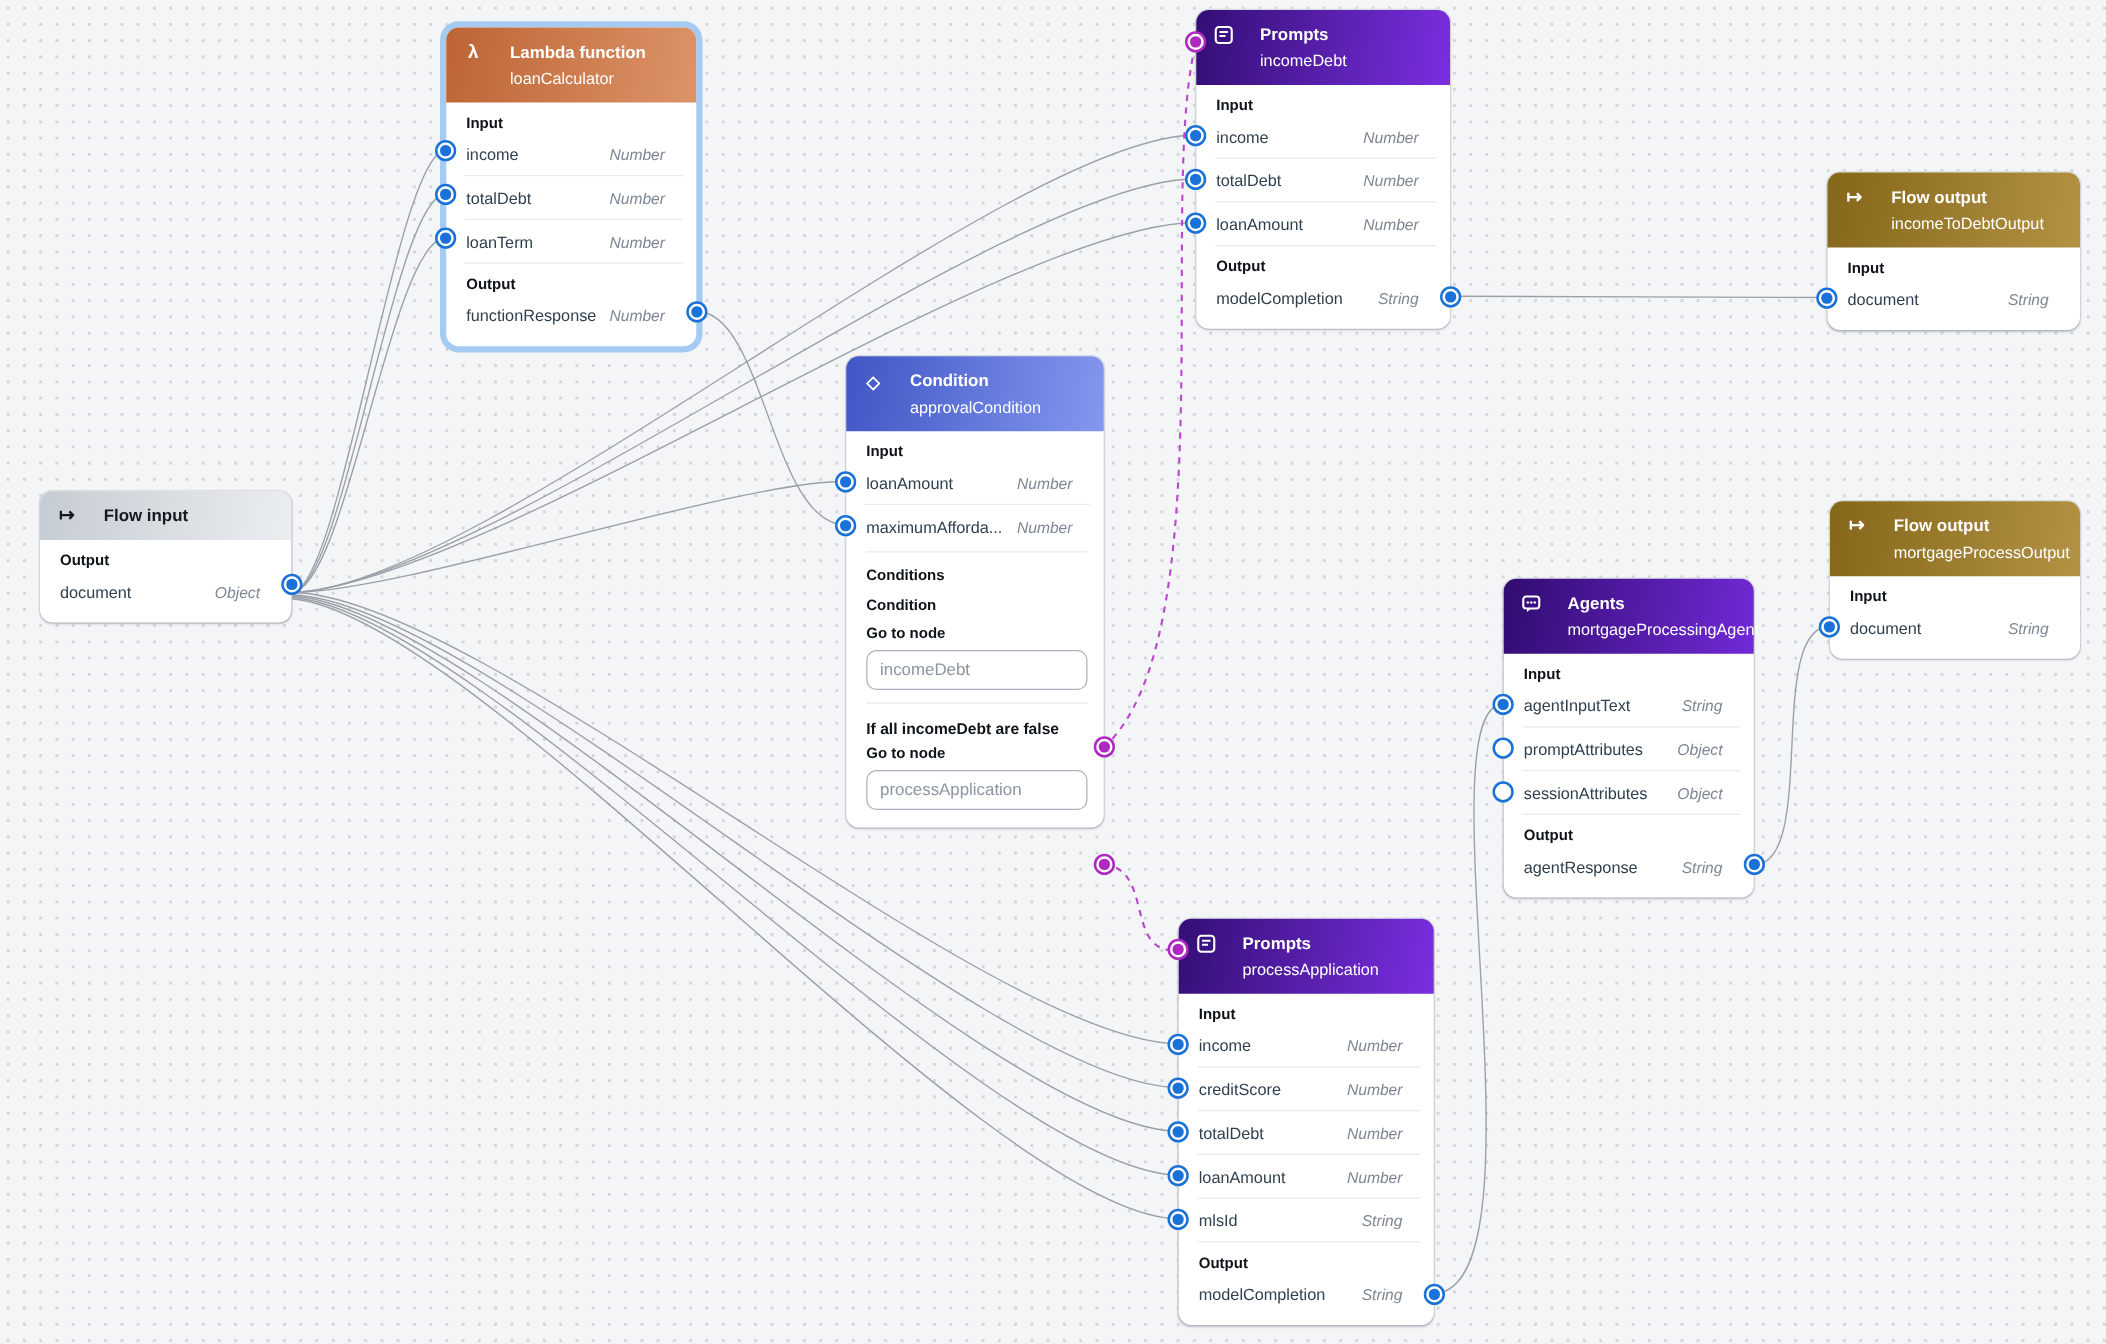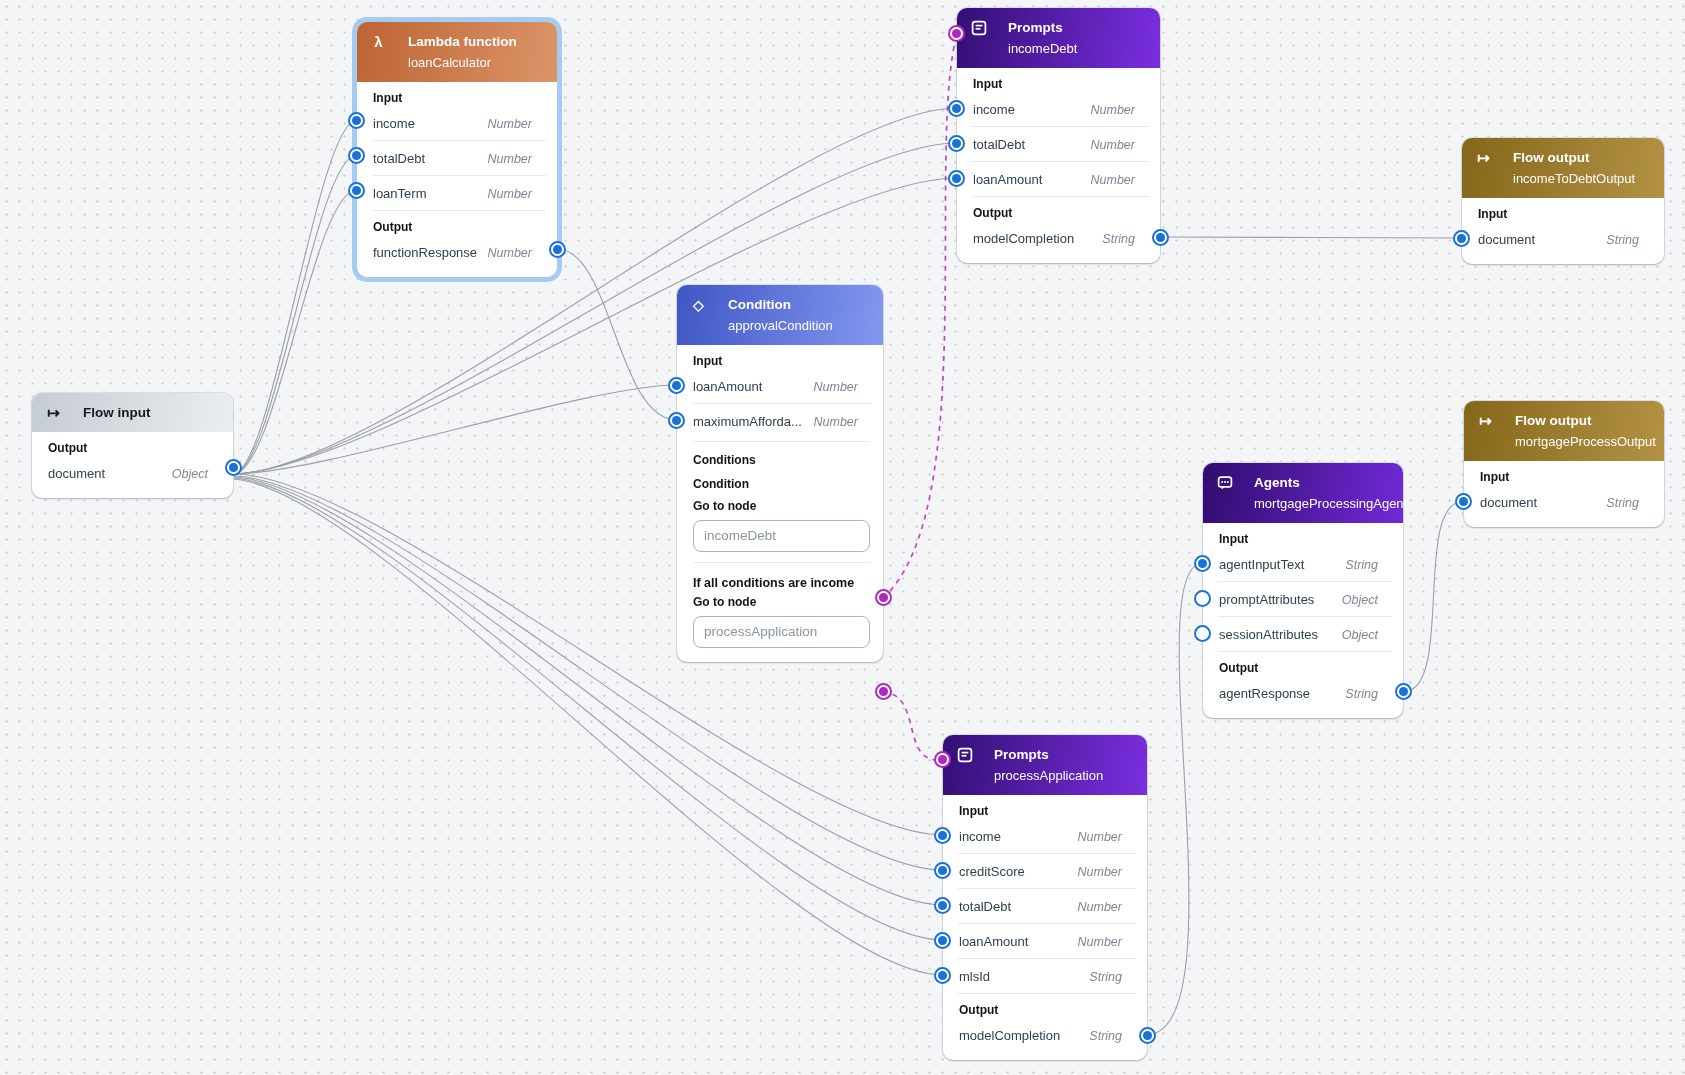--- a/index.html
+++ b/index.html
@@ -207,21 +207,21 @@
     <div class="row last">
       <span class="pname">maximumAfforda...</span>
       <span class="ptype">Number</span>
     </div>
     <div class="sec-div"></div>
     <div class="slabel" style="padding-top:10px;">Conditions</div>
     <div class="cond-sub">Condition</div>
     <div class="cond-sub" style="padding-top:3px;">Go to node</div>
     <div class="goto-box">incomeDebt</div>
     <div class="sec-div"></div>
-    <div class="false-label">If all conditions are income</div>
+    <div class="false-label">If all incomeDebt are false</div>
     <div class="cond-sub" style="padding-top:5px;">Go to node</div>
     <div class="goto-box" style="margin-bottom:14px;">processApplication</div>
     <span class="port pl" style="top:92px;"></span>
     <span class="port pl" style="top:127px;"></span>
     <span class="port magenta pr" style="top:304px;"></span>
     <span class="port magenta pr" style="top:398px;"></span>
   </div>
 
   <div class="node" style="left:1203px;top:463px;width:200px;">
     <div class="hdr hdr-agents">

